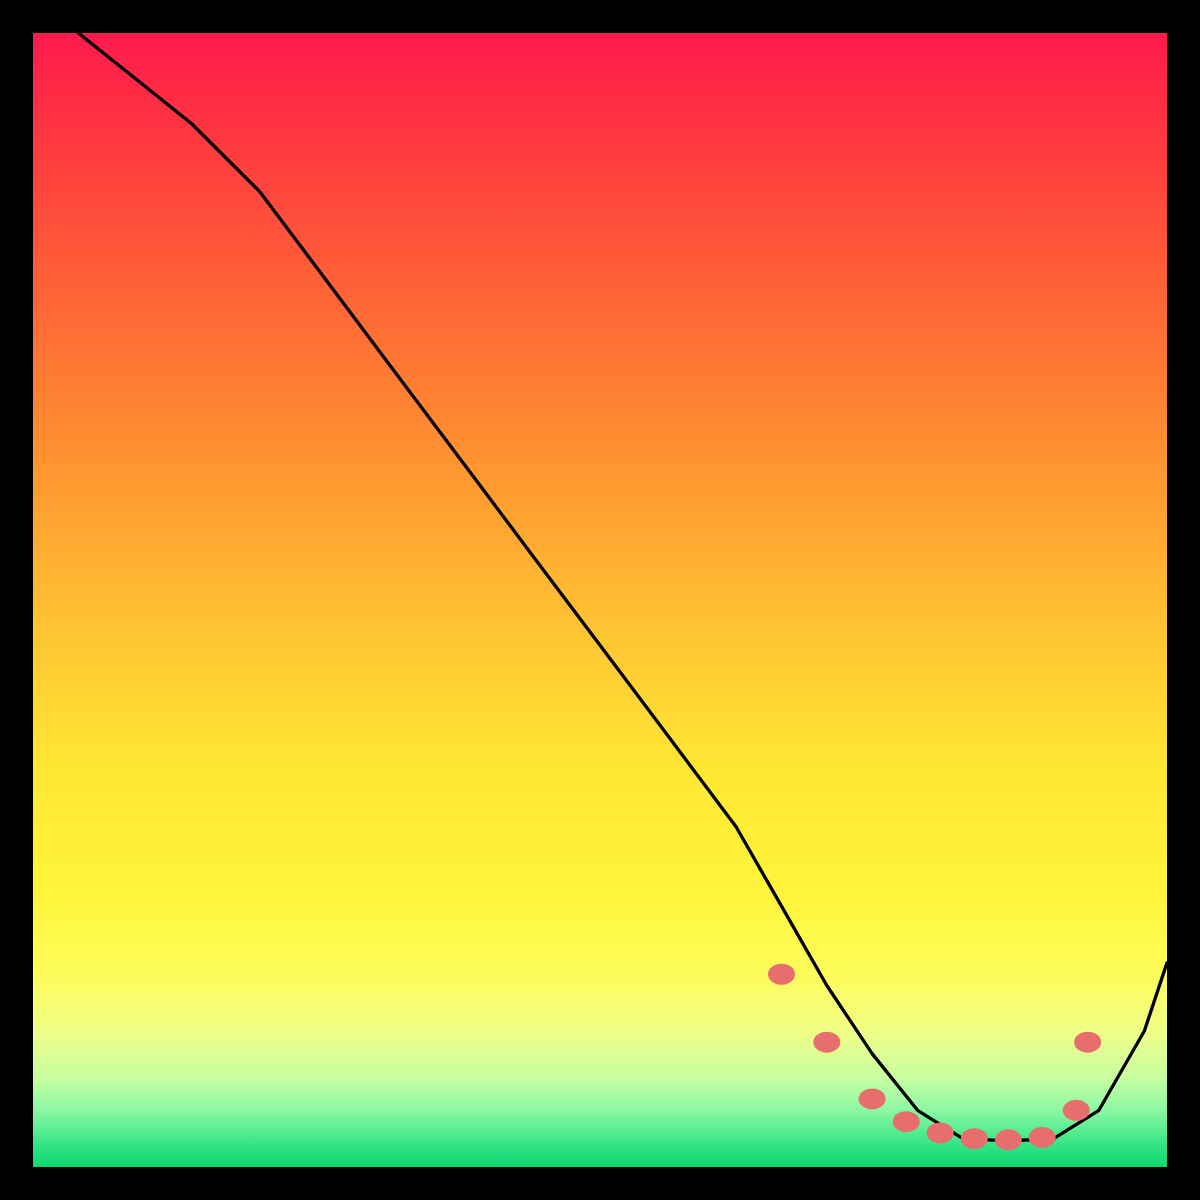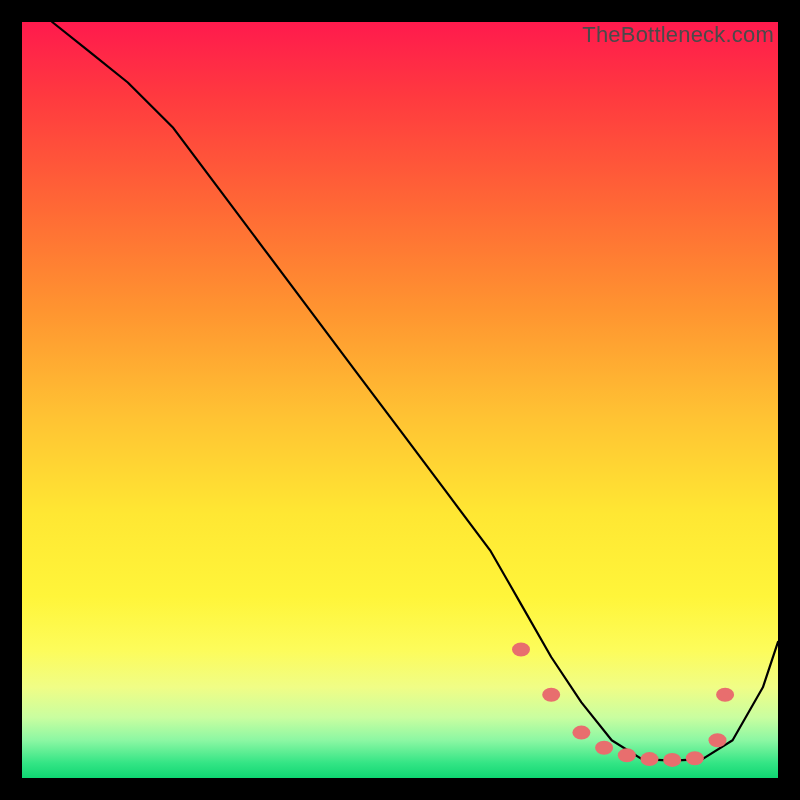--- a/index.html
+++ b/index.html
@@ -68,21 +68,20 @@
   .marker {
     fill: #e86e6e;
     stroke: none;
   }
 </style>
 </head>
 <body>
 
 <div class="frame">
   <div class="plot">
-    <div class="watermark">TheBottleneck.com</div>
     <svg class="overlay" viewBox="0 0 756 756">
       <path id="curve" class="curve" d="M30.2 0.0 L68.0 30.2 L105.8 60.5 L151.2 105.8 L196.6 166.3 L241.9 226.8 L287.3 287.3 L332.6 347.8 L378.0 408.2 L423.4 468.7 L468.7 529.2 L499.0 582.1 L529.2 635.0 L559.4 680.4 L589.7 718.2 L619.9 737.1 L650.2 738.6 L680.4 737.1 L710.6 718.2 L740.9 665.3 L756.0 619.9"></path>
       <g id="markers">
           <ellipse cx="499.0" cy="627.5" rx="9" ry="7" class="marker"></ellipse>
           <ellipse cx="529.2" cy="672.8" rx="9" ry="7" class="marker"></ellipse>
           <ellipse cx="559.4" cy="710.6" rx="9" ry="7" class="marker"></ellipse>
           <ellipse cx="582.1" cy="725.8" rx="9" ry="7" class="marker"></ellipse>
           <ellipse cx="604.8" cy="733.3" rx="9" ry="7" class="marker"></ellipse>
           <ellipse cx="627.5" cy="737.1" rx="9" ry="7" class="marker"></ellipse>
           <ellipse cx="650.2" cy="737.9" rx="9" ry="7" class="marker"></ellipse>

